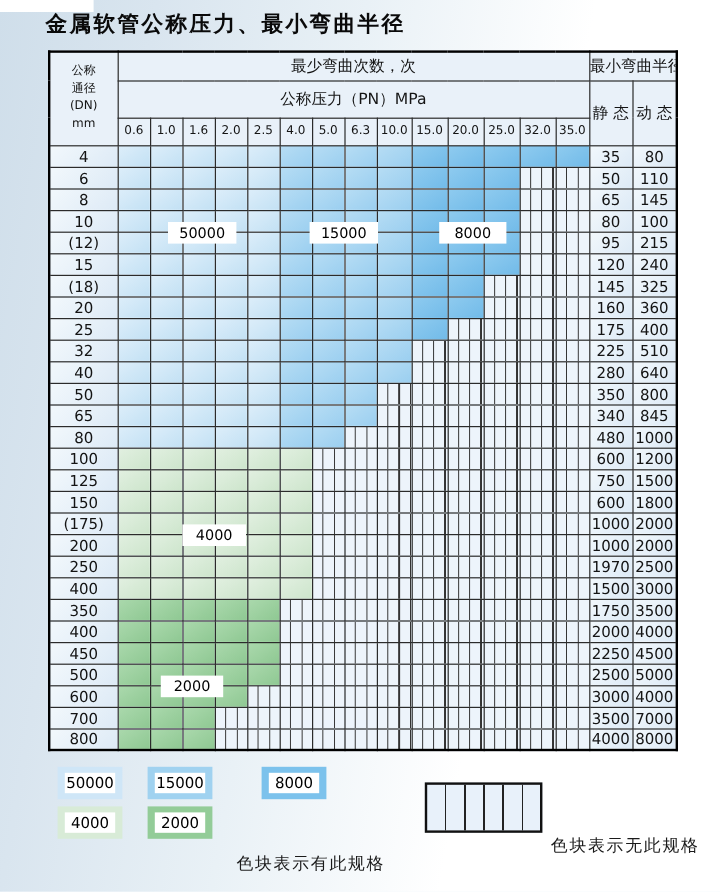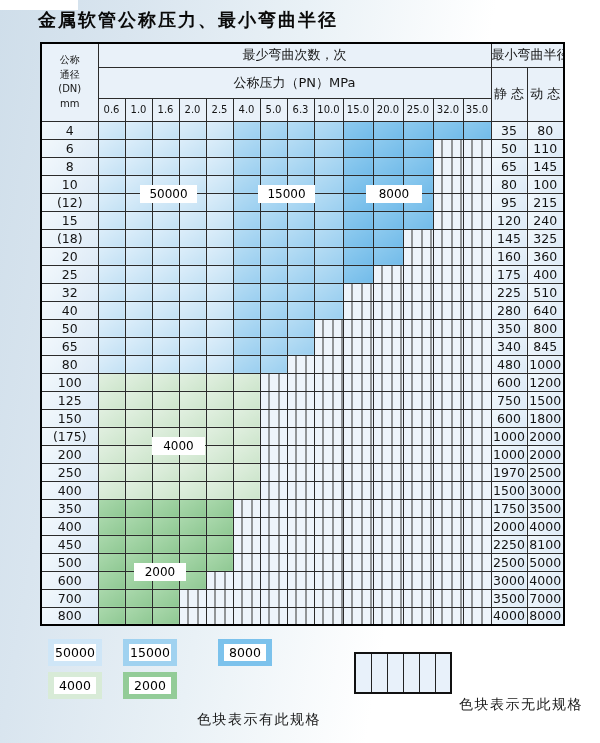--- a/index.html
+++ b/index.html
@@ -594,21 +594,21 @@
             <td class="hx"></td>
             <td class="hx"></td>
             <td class="hx"></td>
             <td class="hx"></td>
             <td class="hx"></td>
             <td class="hx"></td>
             <td class="hx"></td>
             <td class="hx"></td>
             <td class="hx"></td>
             <td class="vl">2250</td>
-            <td class="vl">8100</td>
+            <td class="vl">4500</td>
           </tr>
           <tr>
             <td class="hd">500</td>
             <td class="gd"></td>
             <td class="gd"></td>
             <td class="gd"></td>
             <td class="gd"></td>
             <td class="gd"></td>
             <td class="hx"></td>
             <td class="hx"></td>

